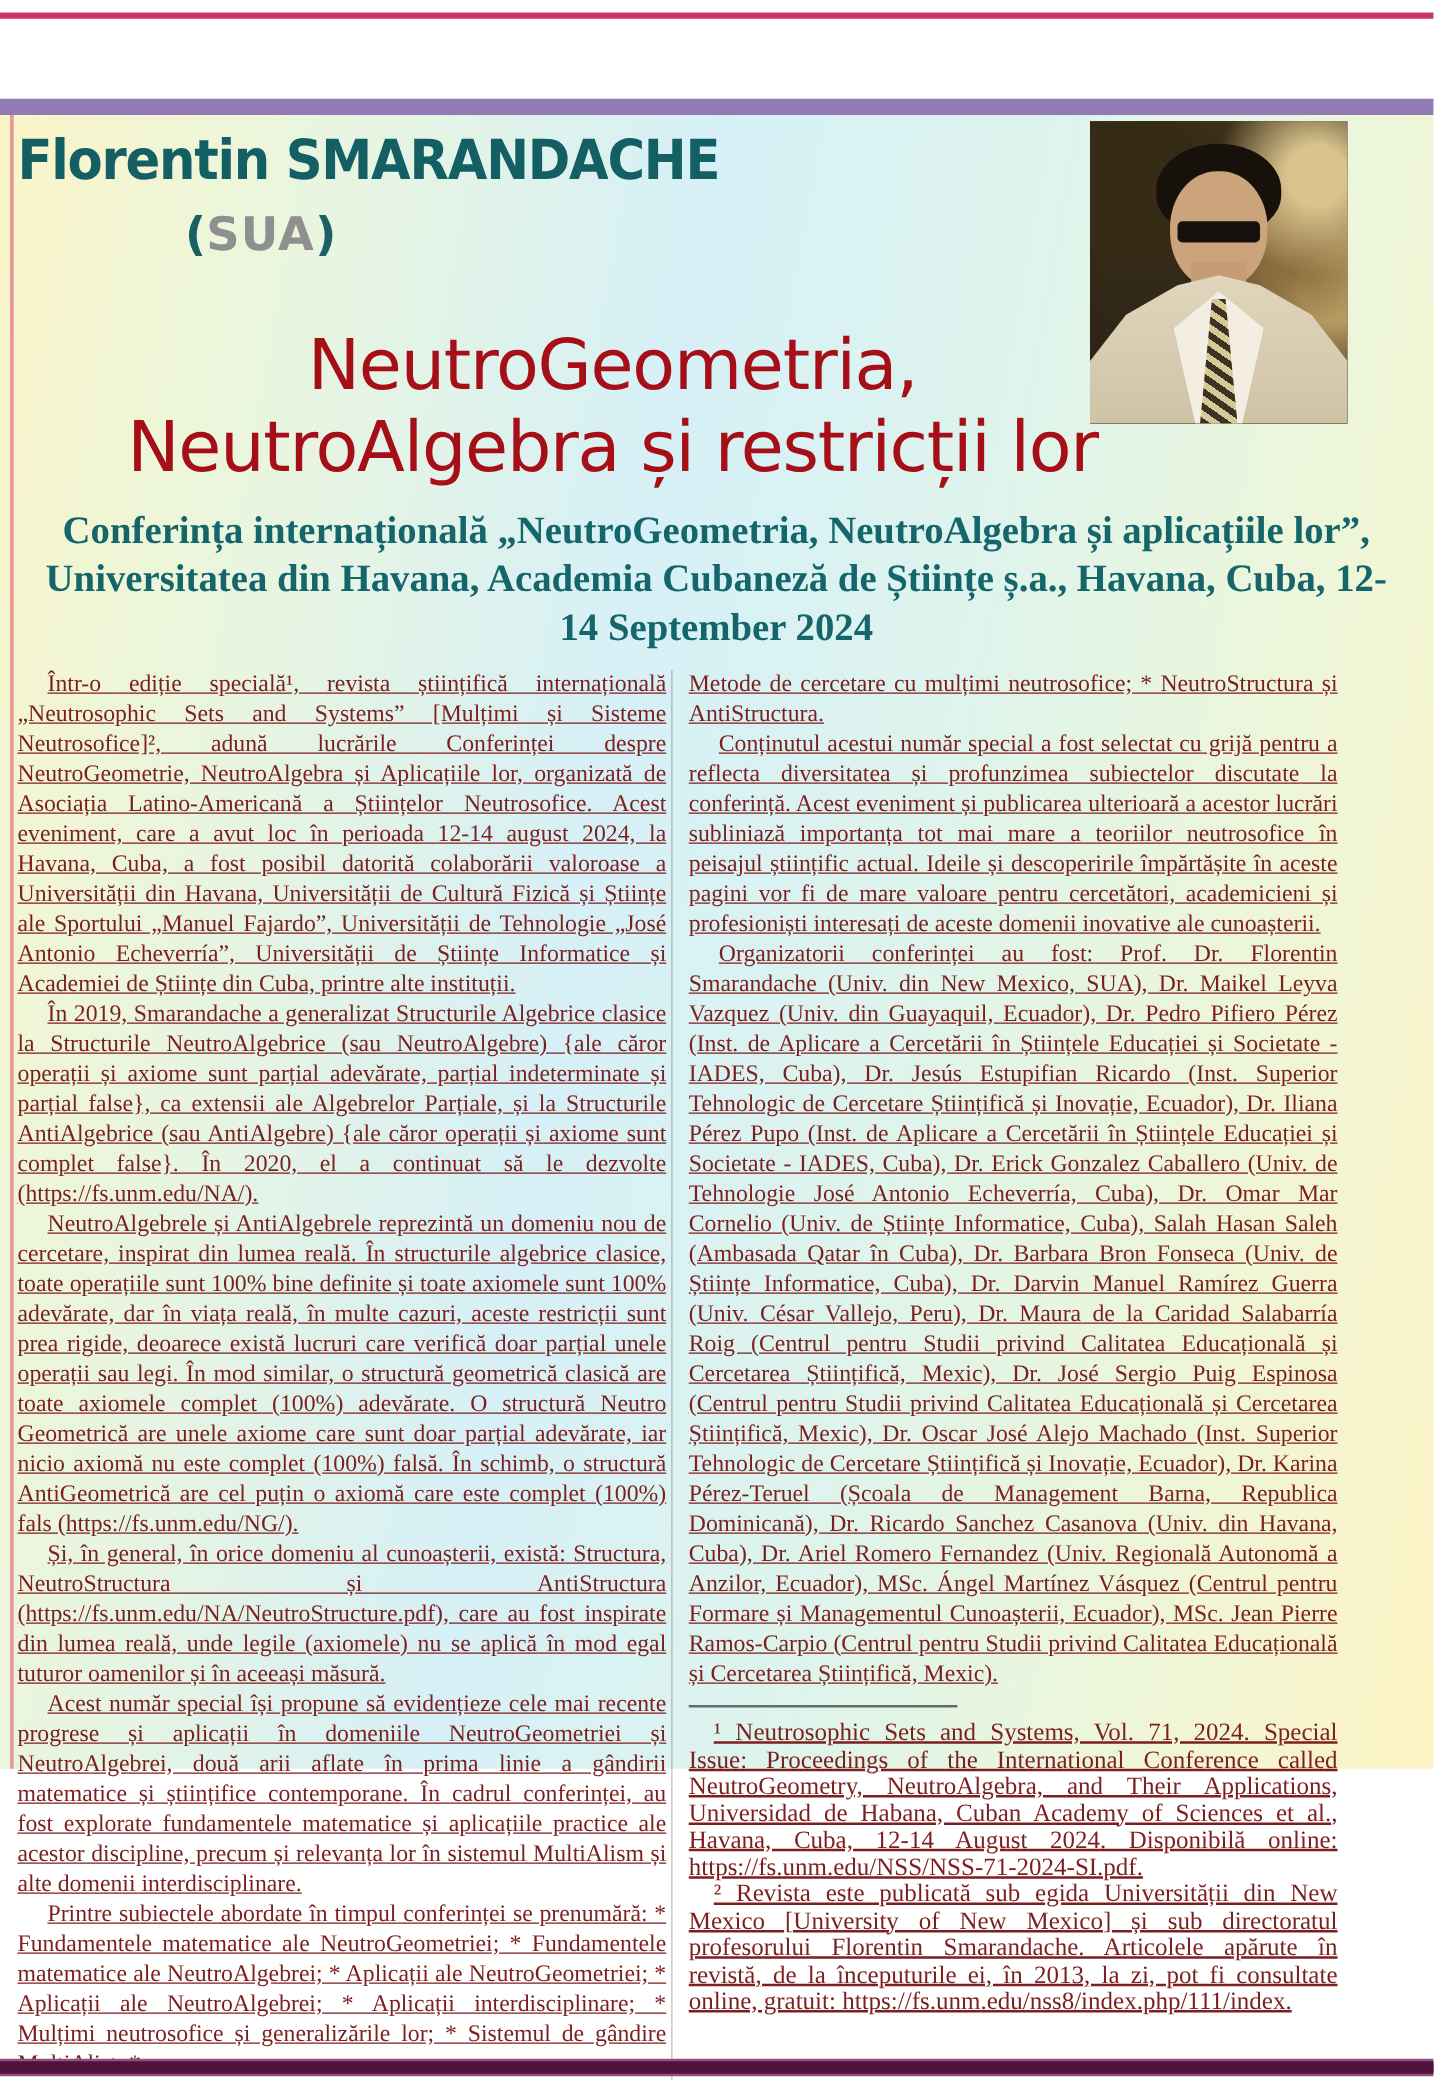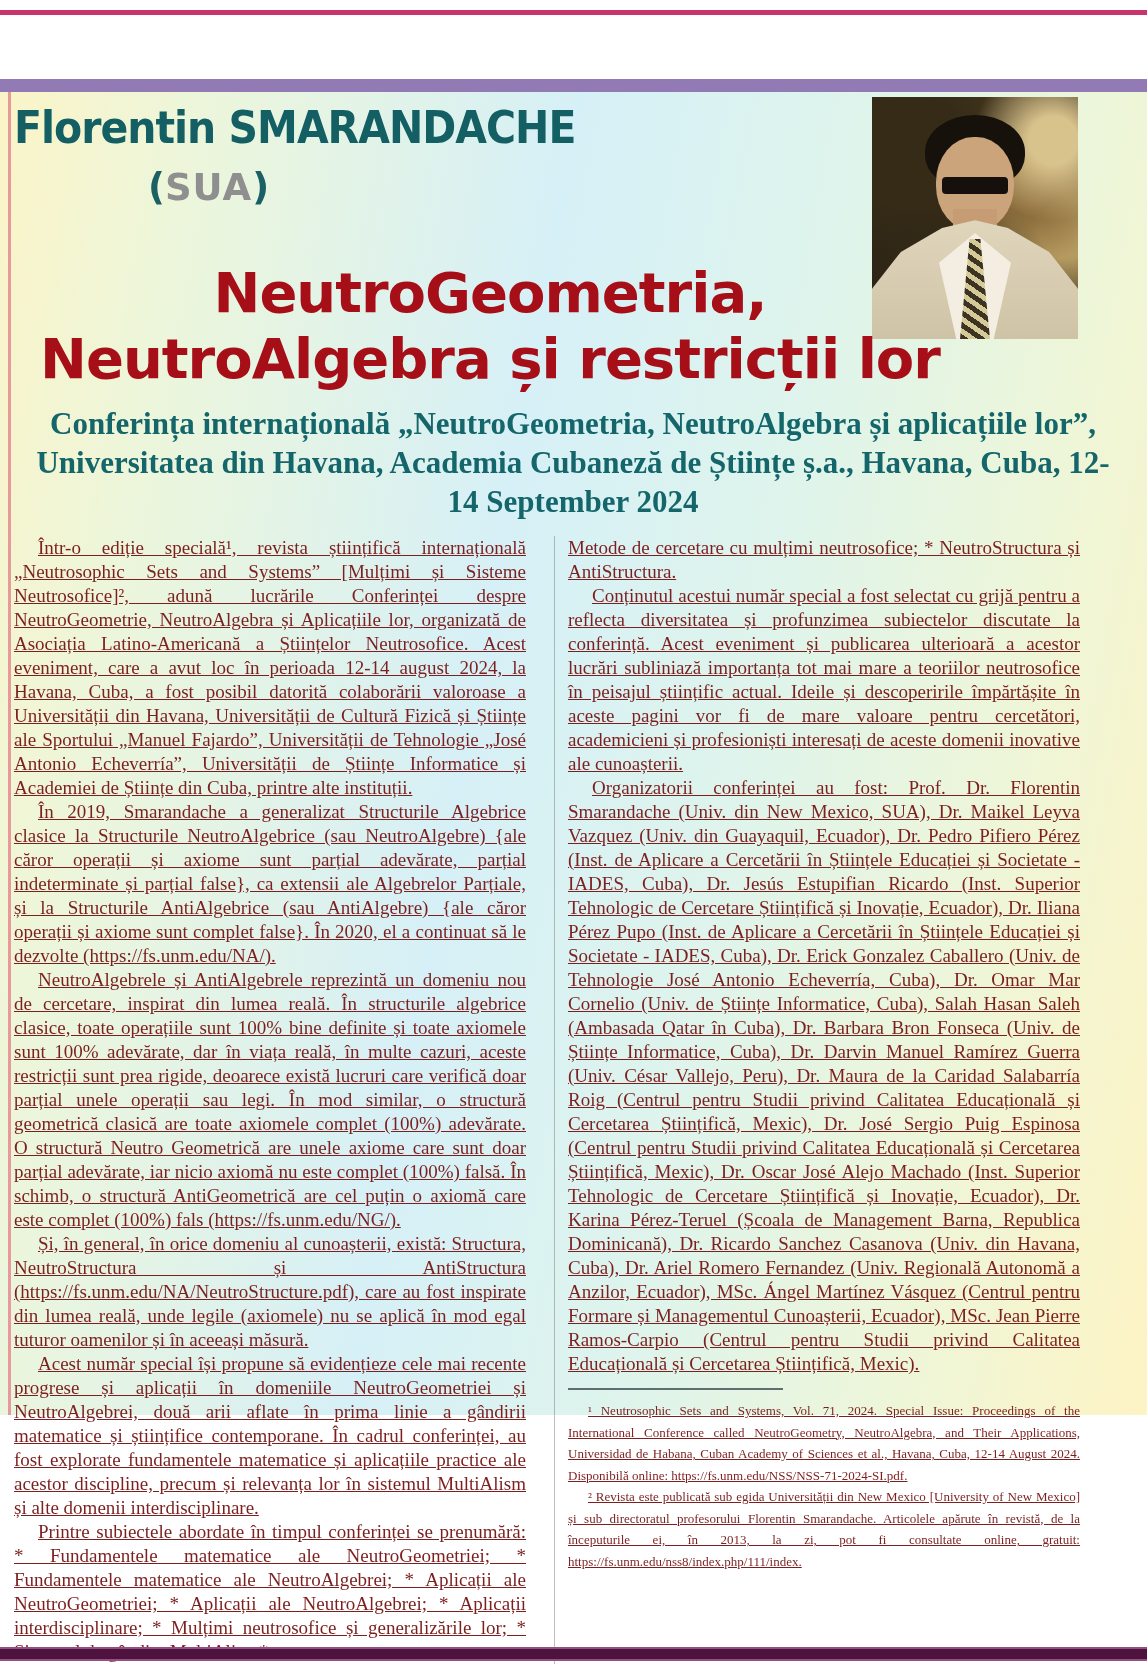--- a/index.html
+++ b/index.html
@@ -63,34 +63,34 @@
     background:linear-gradient(#e2d8bf,#cfc3a6);
     clip-path:polygon(0 100%,0 62%,14% 34%,34% 16%,50% 10%,66% 16%,86% 34%,100% 62%,100% 100%);}
   .photo .shirt{position:absolute;left:50%;transform:translateX(-50%);bottom:0;width:72px;height:106px;
     background:#f3eee1;clip-path:polygon(50% 0,100% 28%,76% 100%,24% 100%,0 28%);}
   .photo .tie{position:absolute;left:50%;transform:translateX(-50%);bottom:0;width:30px;height:100px;
     background:repeating-linear-gradient(35deg,#3c3322 0 5px,#d6c998 5px 10px);
     clip-path:polygon(32% 0,68% 0,100% 100%,0 100%);}
 
   
   .article-title{position:absolute;left:20px;top:168px;width:940px;text-align:center;
-    color:#a60f17;font-family:"DejaVu Sans",sans-serif;font-weight:700;
+    color:#a60f17;font-family:"DejaVu Sans",sans-serif;font-weight:400;
     font-size:56px;line-height:66px;letter-spacing:-1px;}
   .article-subtitle{position:absolute;left:28px;top:312px;width:1090px;text-align:center;
     color:#15666b;font-weight:bold;font-size:31px;line-height:39px;
     font-family:"Liberation Serif",serif;}
 
   
   .body-cols{position:absolute;left:14px;top:444px;width:1066px;display:flex;}
   .col{width:519px;color:#7c1f1f;font-size:19px;line-height:24px;text-align:justify;}
-  .col-right{border-left:1px solid rgba(110,110,110,.45);padding-left:13px;margin-left:28px;}
+  .col-right{border-left:1px solid rgba(110,110,110,.45);padding-left:13px;margin-left:4px;}
   .col p{margin:0;text-indent:24px;text-decoration:underline;}
   .col p.no-indent{text-indent:0;}
   .fn-rule{width:215px;border-top:2px solid #5f6f6f;margin:12px 0 10px 0;}
-  .footnote{font-size:13px;line-height:21.5px;}
+  .footnote{font-size:20px;line-height:21.5px;}
   .footnote p{text-indent:20px;}
 
   
   .footer-bar{position:absolute;left:0;right:0;top:1649px;height:10px;background:#4d123e;
     box-shadow:0 -2px 0 #94507c,0 2px 0 #94507c;}
 </style>
 </head>
 <body>
 
 <div class="page">

